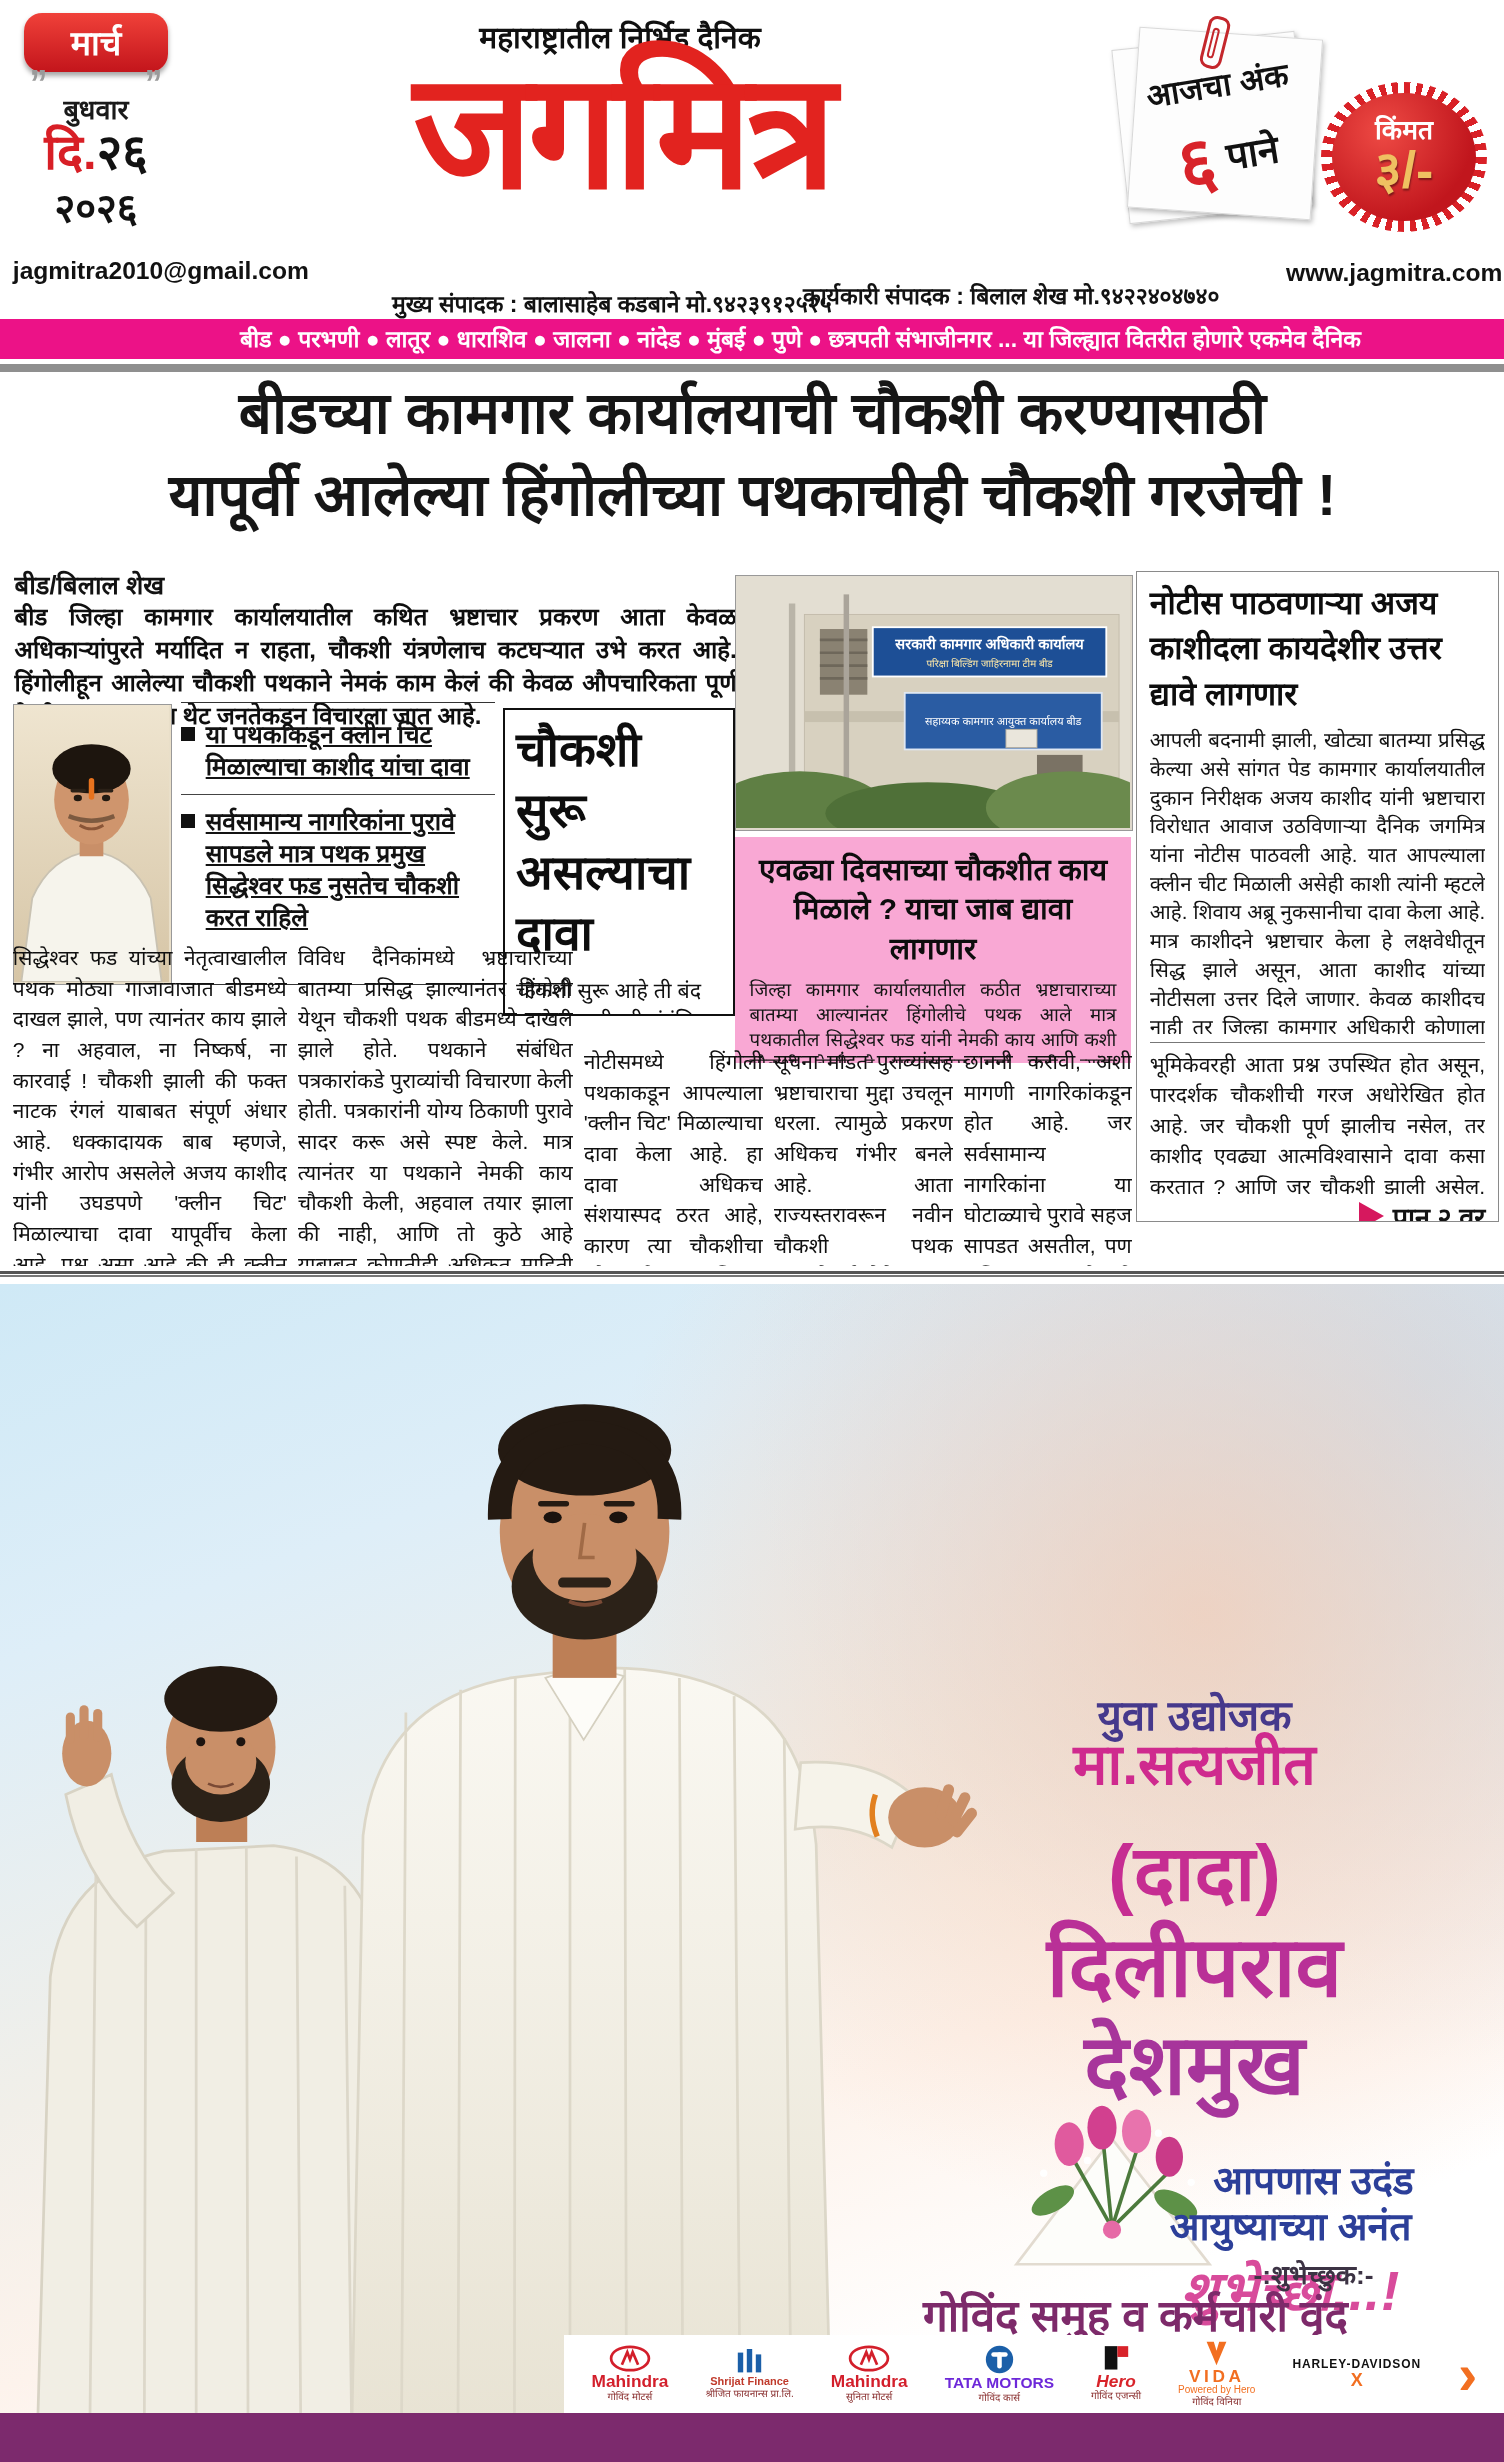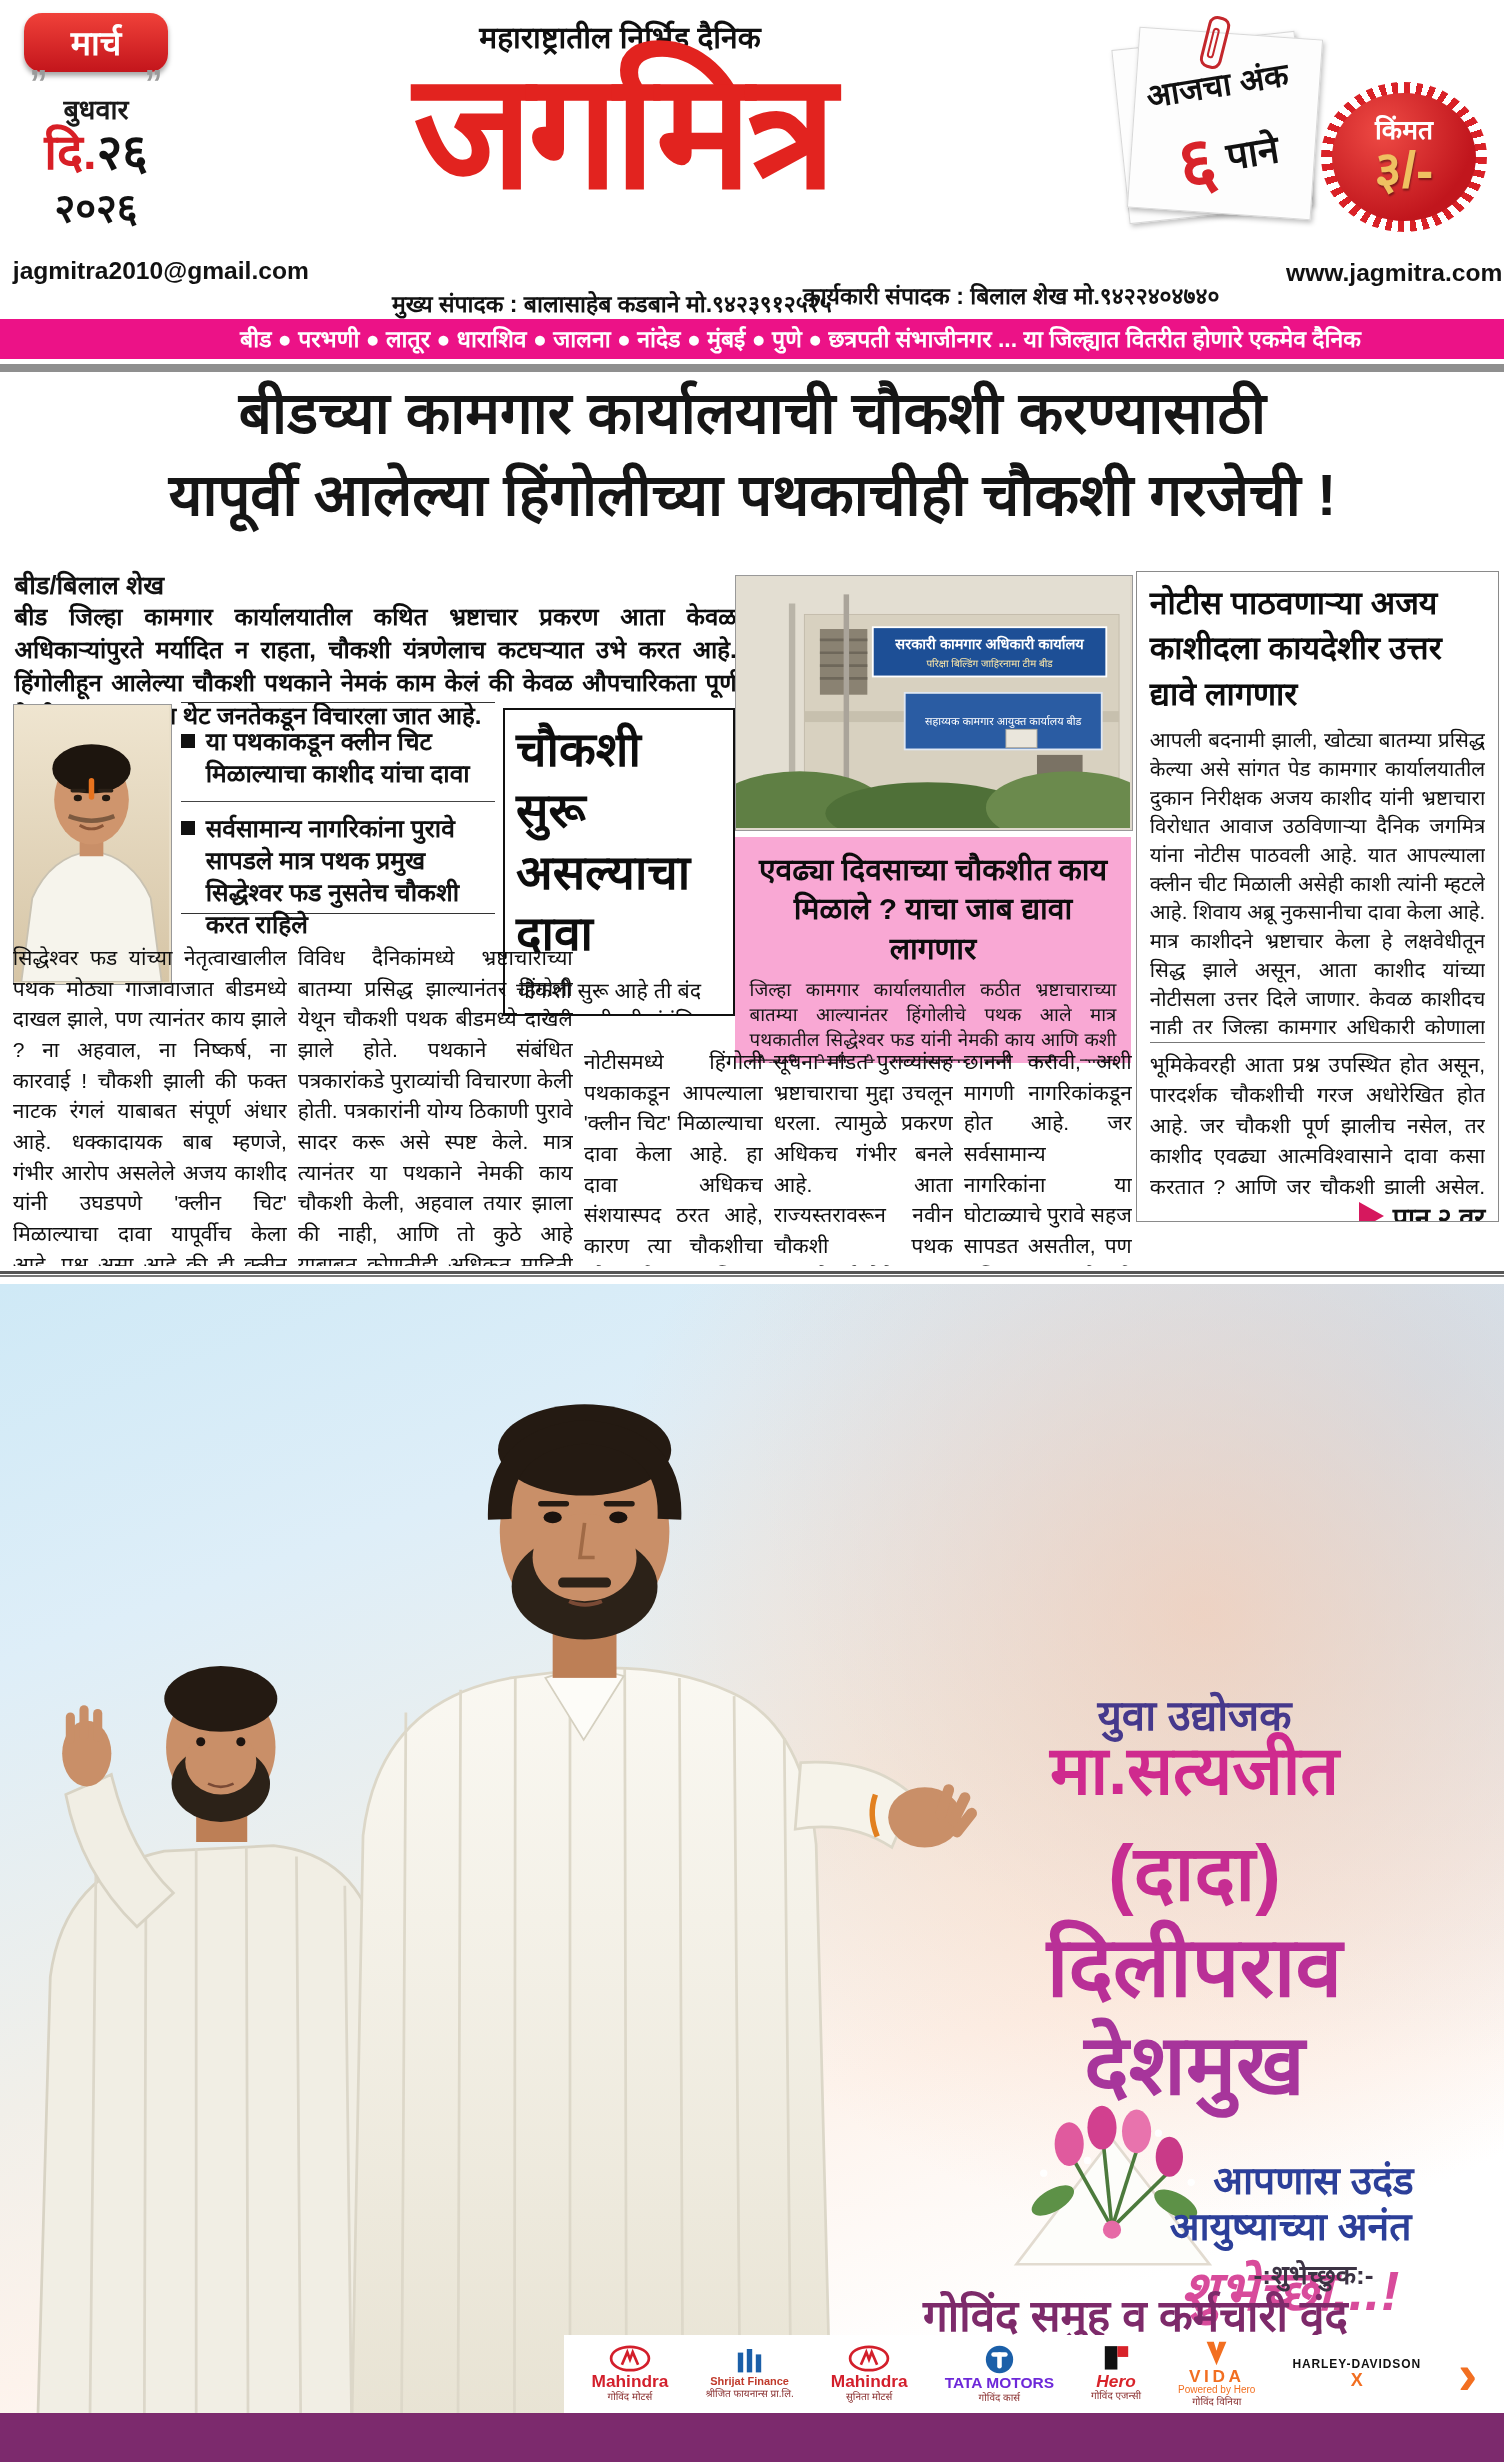--- a/index.html
+++ b/index.html
@@ -51,21 +51,21 @@
           text-align:center;line-height:40px;font-size:23px;font-weight:700;padding-left:48px;}
 
   
   .top-rule{left:0;top:364px;width:1505px;height:8.2px;background:#8f8f8f;}
   .hl{left:9px;width:1487px;text-align:center;font-size:58px;font-weight:900;color:#161616;line-height:1.2;}
   .hl1{top:378px;} .hl2{top:460px;}
   .byline{left:14.6px;top:567px;font-size:25.5px;font-weight:800;}
   .lead{left:14.6px;top:600px;width:722px;font-size:24px;font-weight:700;line-height:1.38;text-align:justify;color:#0e0e0e;}
 
   .portrait{left:12.8px;top:704px;width:157px;height:279px;border:0.9px solid #999;overflow:hidden;background:#e9dfc9;}
-  .bullets{left:181px;top:702px;width:314px;height:212px;border-top:1.8px solid #333;border-bottom:1.8px solid #333;padding-top:16px;box-sizing:border-box;}
+  .bullets{left:181px;top:702px;width:314px;height:283px;border-top:1.8px solid #333;border-bottom:1.8px solid #333;padding-top:9px;box-sizing:border-box;text-decoration:underline;}
   .bullet{display:flex;gap:11px;font-size:24.6px;font-weight:800;line-height:1.3;padding:7.3px 0;}
   .sq{width:13.7px;height:13.7px;background:#111;margin-top:8.2px;flex:none;}
   .bullet-div{border-top:1.8px solid #444;margin:3.6px 0;}
 
   .claim-box{left:503px;top:708px;width:232px;height:308px;border:2.7px solid #101010;padding:9px 11px;box-sizing:border-box;overflow:hidden;background:#fff;}
   .claim-title{font-size:48px;font-weight:900;line-height:1.28;color:#0d0d0d;}
   .claim-body{font-size:21.4px;line-height:1.42;margin-top:11px;color:#111;}
 
   .photo{left:735px;top:575px;width:396px;height:254px;border:0.9px solid #999;overflow:hidden;background:#ded8cb;}
 
@@ -90,21 +90,21 @@
 
   
   .ad{left:0;top:1284px;width:1505px;height:1178px;
       background:linear-gradient(160deg,#cfe9f6 0%,#deeef8 22%,#f1efe9 48%,#fdf3ec 64%,#ffffff 82%);}
   .ad::before{content:"";position:absolute;inset:0;
       background:radial-gradient(circle at 80% 28%,rgba(246,199,172,.65),rgba(246,199,172,0) 42%),
                  radial-gradient(circle at 95% 8%,rgba(196,222,244,.8),rgba(196,222,244,0) 38%);}
   .ad-person{left:0;top:0;width:985px;height:1178px;z-index:2;}
   .ad-kicker{left:921px;top:401px;width:547px;text-align:center;font-size:42px;font-weight:900;color:#46398c;z-index:3;}
   .ad-name{left:921px;width:547px;text-align:center;font-weight:900;z-index:3;line-height:1.1;}
-  .nm1{top:449px;font-size:68px;color:#cf2a8e;}
+  .nm1{top:449px;font-size:57px;color:#cf2a8e;}
   .nm2{top:547px;font-size:77px;color:#c62d92;}
   .nm3{top:637px;font-size:84px;color:#b93097;}
   .nm4{top:735px;font-size:84px;color:#a7359b;}
   .bouquet{left:980px;top:807px;width:264px;height:179px;z-index:2;}
   .ad-wish1{left:1122px;top:868px;width:383px;text-align:center;font-size:39px;font-weight:800;color:#2c3f99;z-index:3;}
   .ad-wish2{left:1076px;top:914px;width:429px;text-align:center;font-size:39px;font-weight:800;color:#2c3f99;z-index:3;}
   .script{font-size:55px;font-weight:700;font-style:italic;color:#d84b9b;letter-spacing:0.9px;}
   .ad-fromlabel{left:1122px;top:972px;width:383px;text-align:center;font-size:26.4px;font-weight:800;color:#3c3344;z-index:3;}
   .ad-from{left:766px;top:1000px;width:739px;text-align:center;font-size:44px;font-weight:900;color:#7d2a6a;z-index:3;}
 

